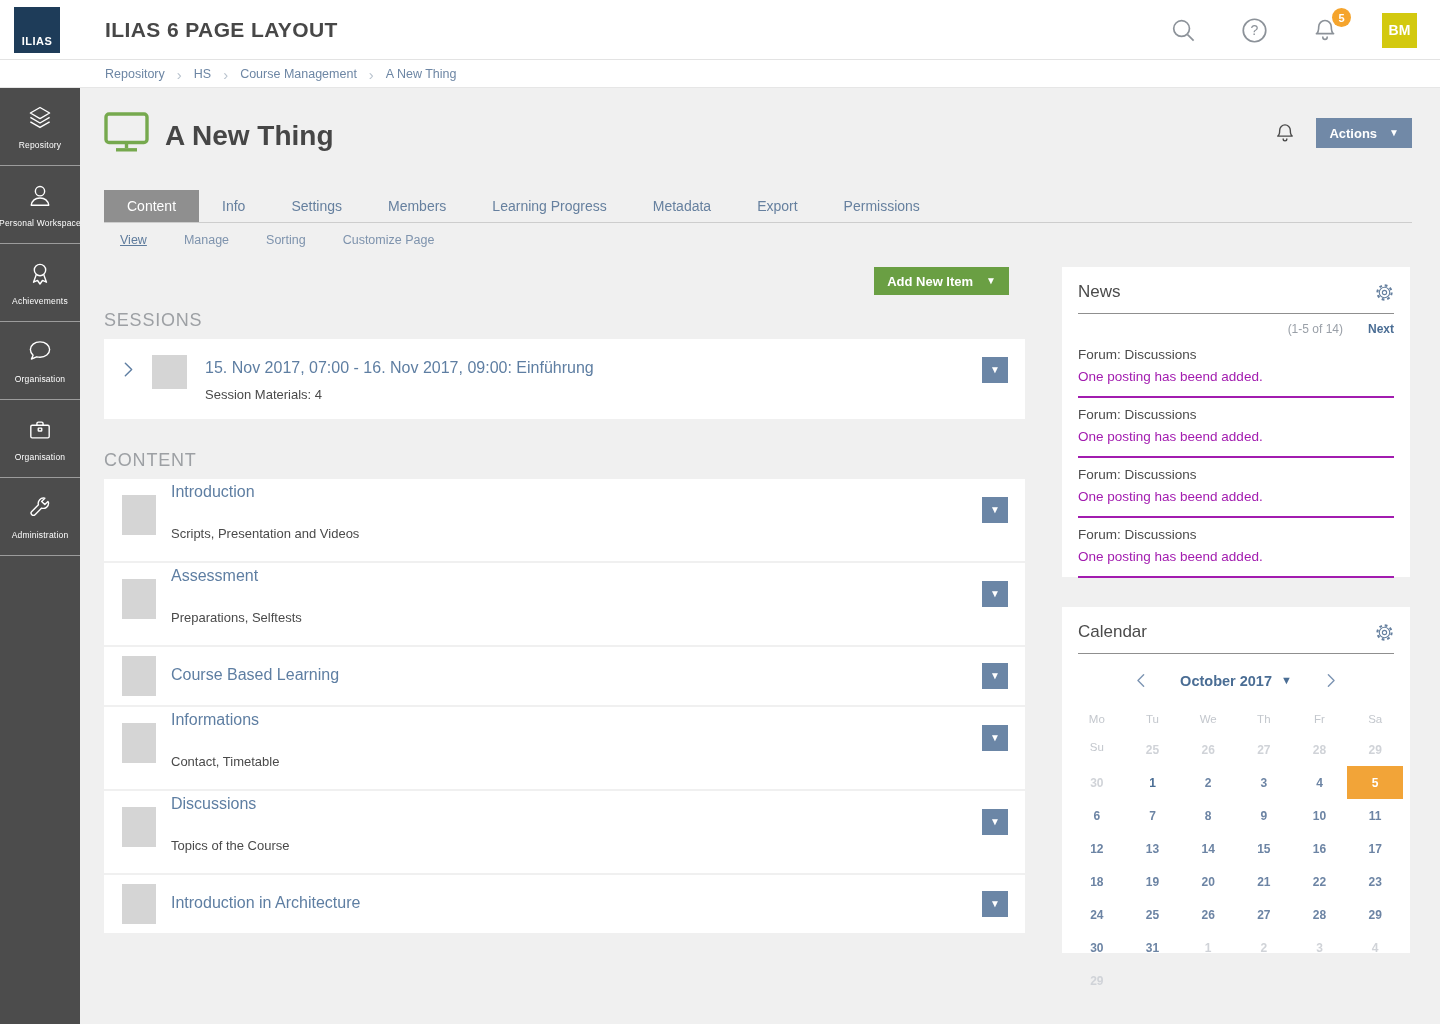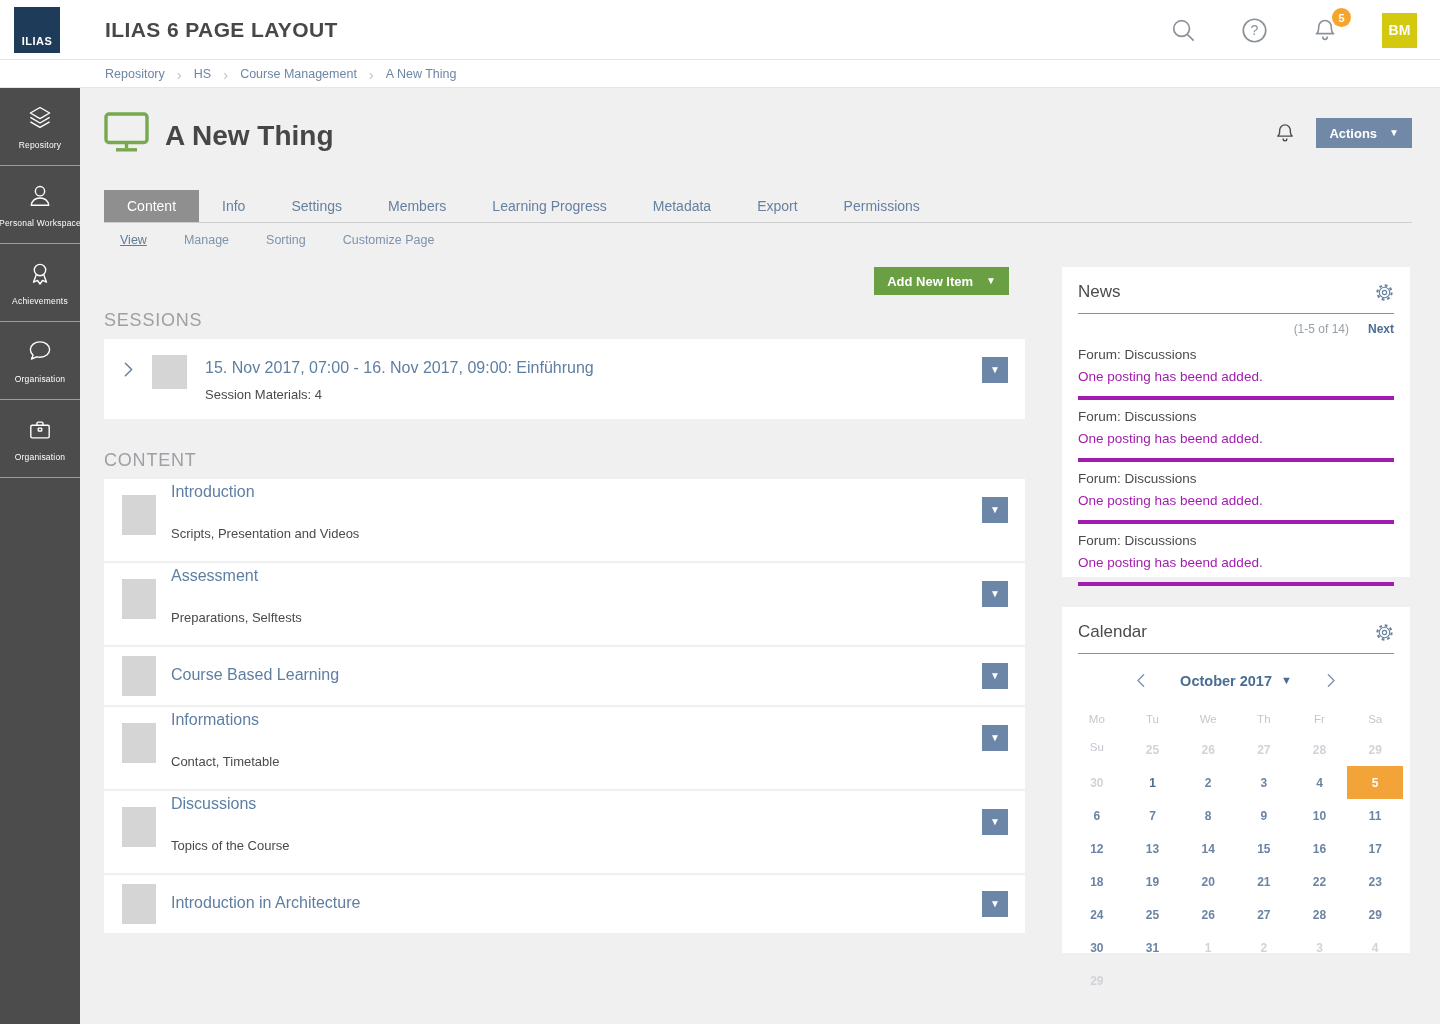--- a/index.html
+++ b/index.html
@@ -93,22 +93,22 @@
   
   .panel { position:absolute; left:982px; width:348px; background:#fff; }
   .news-panel { top:179px; height:310px; }
   .calendar-panel { top:519px; height:346px; }
   .panel-head { display:flex; justify-content:space-between; align-items:center; padding:15px 16px 11px; }
   .panel-title { font-size:17px; color:#4b4b4b; }
   .gear-btn { background:none; border:none; cursor:pointer; padding:0; }
   .panel-divider { border-bottom:1px solid #8f8f8f; margin:0 16px; }
 
   .news-pagination { text-align:right; padding:8px 16px 2px; font-size:12px; color:#9aa0a8; }
-  .news-next { color:#4a6d94; font-weight:bold; margin-left:3px; cursor:pointer;padding-left:16px; }
-  .news-item { margin:0 16px; padding:9px 0 12px; border-bottom:4px solid #a21caf; }
+  .news-next { color:#4a6d94; font-weight:bold; margin-left:9px; cursor:pointer;padding-left:16px; }
+  .news-item { margin:0 16px; padding:9px 0 12px; border-bottom:2px solid #a21caf; }
   .news-source { font-size:13.5px; color:#4a4a4a; margin-bottom:7px; }
   .news-link { font-size:13.5px; color:#a21caf; cursor:pointer; }
 
   .cal-nav { display:flex; align-items:center; justify-content:center; gap:28px; padding:16px 0 8px; }
   .cal-arrow { background:none; border:none; cursor:pointer; padding:2px; }
   .cal-month { font-size:14.5px; font-weight:bold; color:#4a6d94; display:flex; align-items:center; gap:9px; cursor:pointer; }
   .cal-month .caret-glyph { font-size:11px; }
   .cal-grid { display:grid; grid-template-columns:repeat(6, 1fr); padding:6px 7px 8px; }
   .cal-cell { height:33px; display:flex; align-items:center; justify-content:center;
               font-size:12px; font-weight:bold; color:#6c84a4; cursor:pointer; }
@@ -198,20 +198,28 @@
   </div>
   <div class="sb-item">
     <span>
       <svg width="28" height="28" viewBox="0 0 32 32" fill="none" stroke="#fff" stroke-width="1.6" stroke-linejoin="round">
           <rect x="5.5" y="10.5" width="21" height="14.5" rx="1.5"></rect>
           <path d="M12.5 10.5V8.6c0-.9.7-1.6 1.6-1.6h3.8c.9 0 1.6.7 1.6 1.6v1.9"></path>
           <rect x="14" y="13.8" width="4" height="3.4" rx="0.6"></rect>
         </svg>
     </span>
     <span class="sb-label">Organisation</span>
+  </div>
+  <div class="sb-item">
+    <span>
+      <svg width="28" height="28" viewBox="0 0 32 32" fill="none" stroke="#fff" stroke-width="1.6" stroke-linejoin="round">
+          <path d="M25.8 10.2a6 6 0 0 1-7.9 5.9l-7.6 7.6a2.6 2.6 0 0 1-3.7-3.7l7.6-7.6a6 6 0 0 1 7.3-7.5l-3.6 3.6 3.6 3.6 3.6-3.6c.4.9.7 1.4.7 1.7z"></path>
+        </svg>
+    </span>
+    <span class="sb-label">Administration</span>
   </div>
 </div>
 
 <div class="main">
 
   <div class="page-head">
     <span class="course-icon">
       <svg width="45" height="41" viewBox="0 0 45 41" fill="none" stroke="#76a94e" stroke-width="3.4">
           <rect x="2" y="2" width="41" height="28.5" rx="3"></rect>
           <line x1="22.5" y1="30.5" x2="22.5" y2="36"></line>

